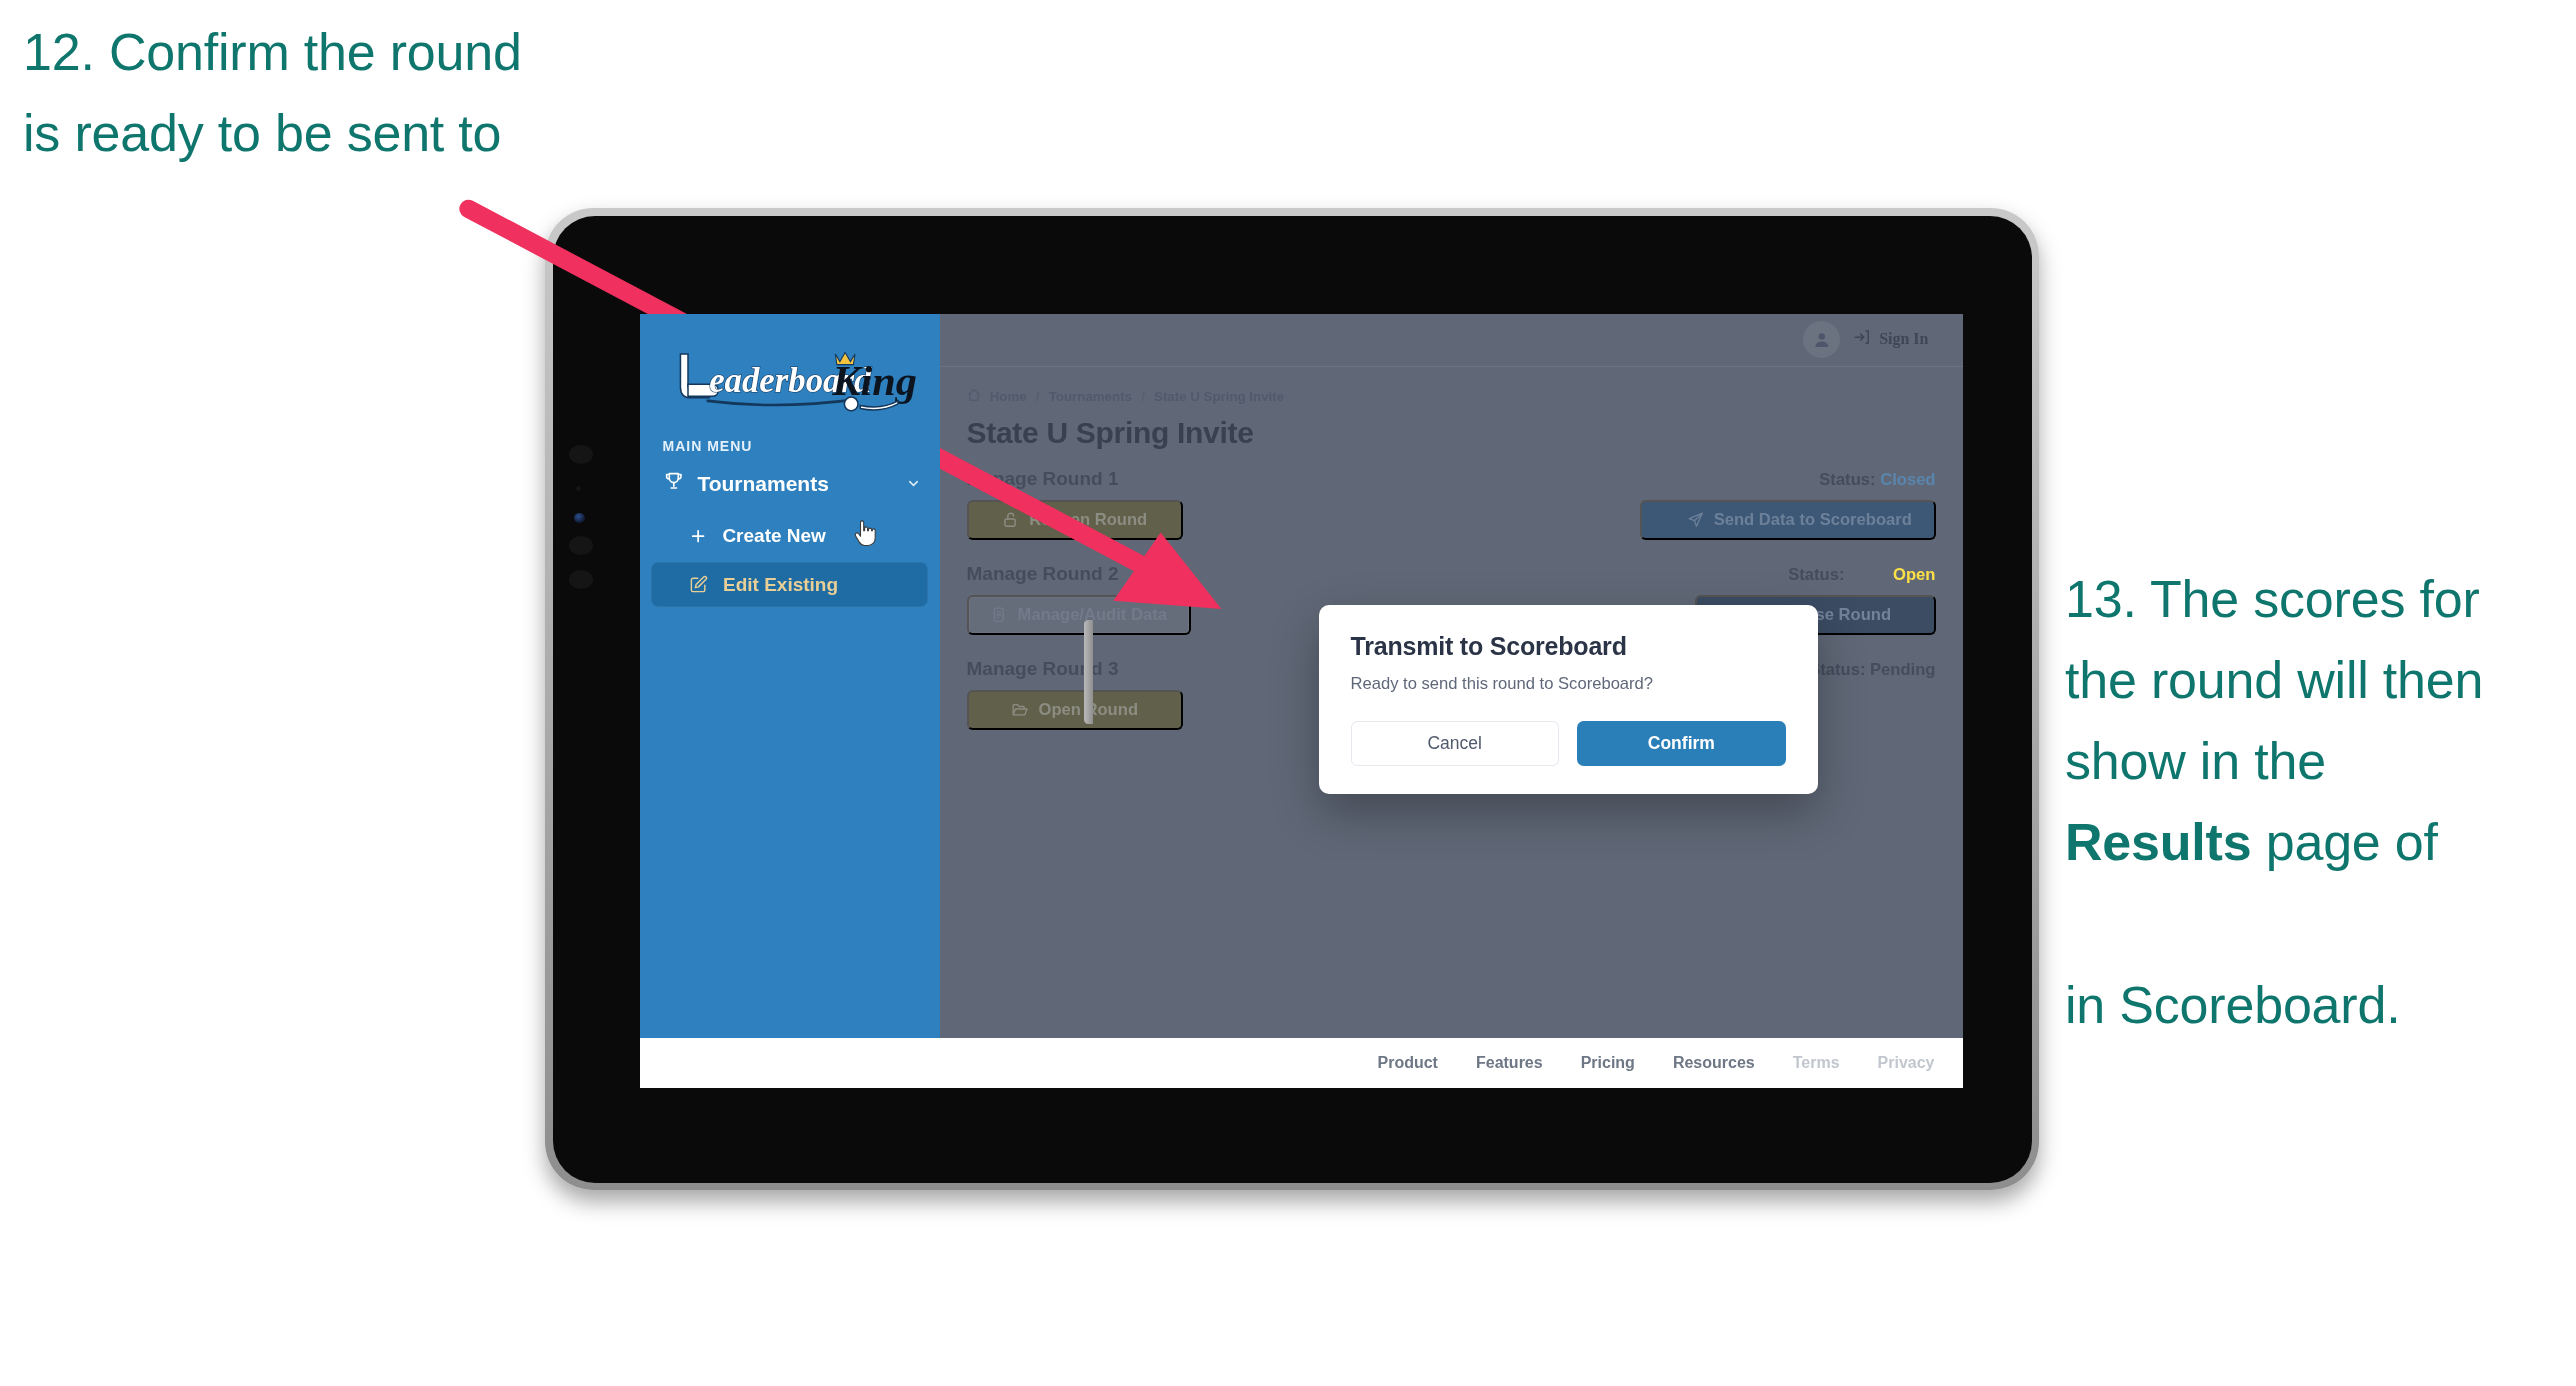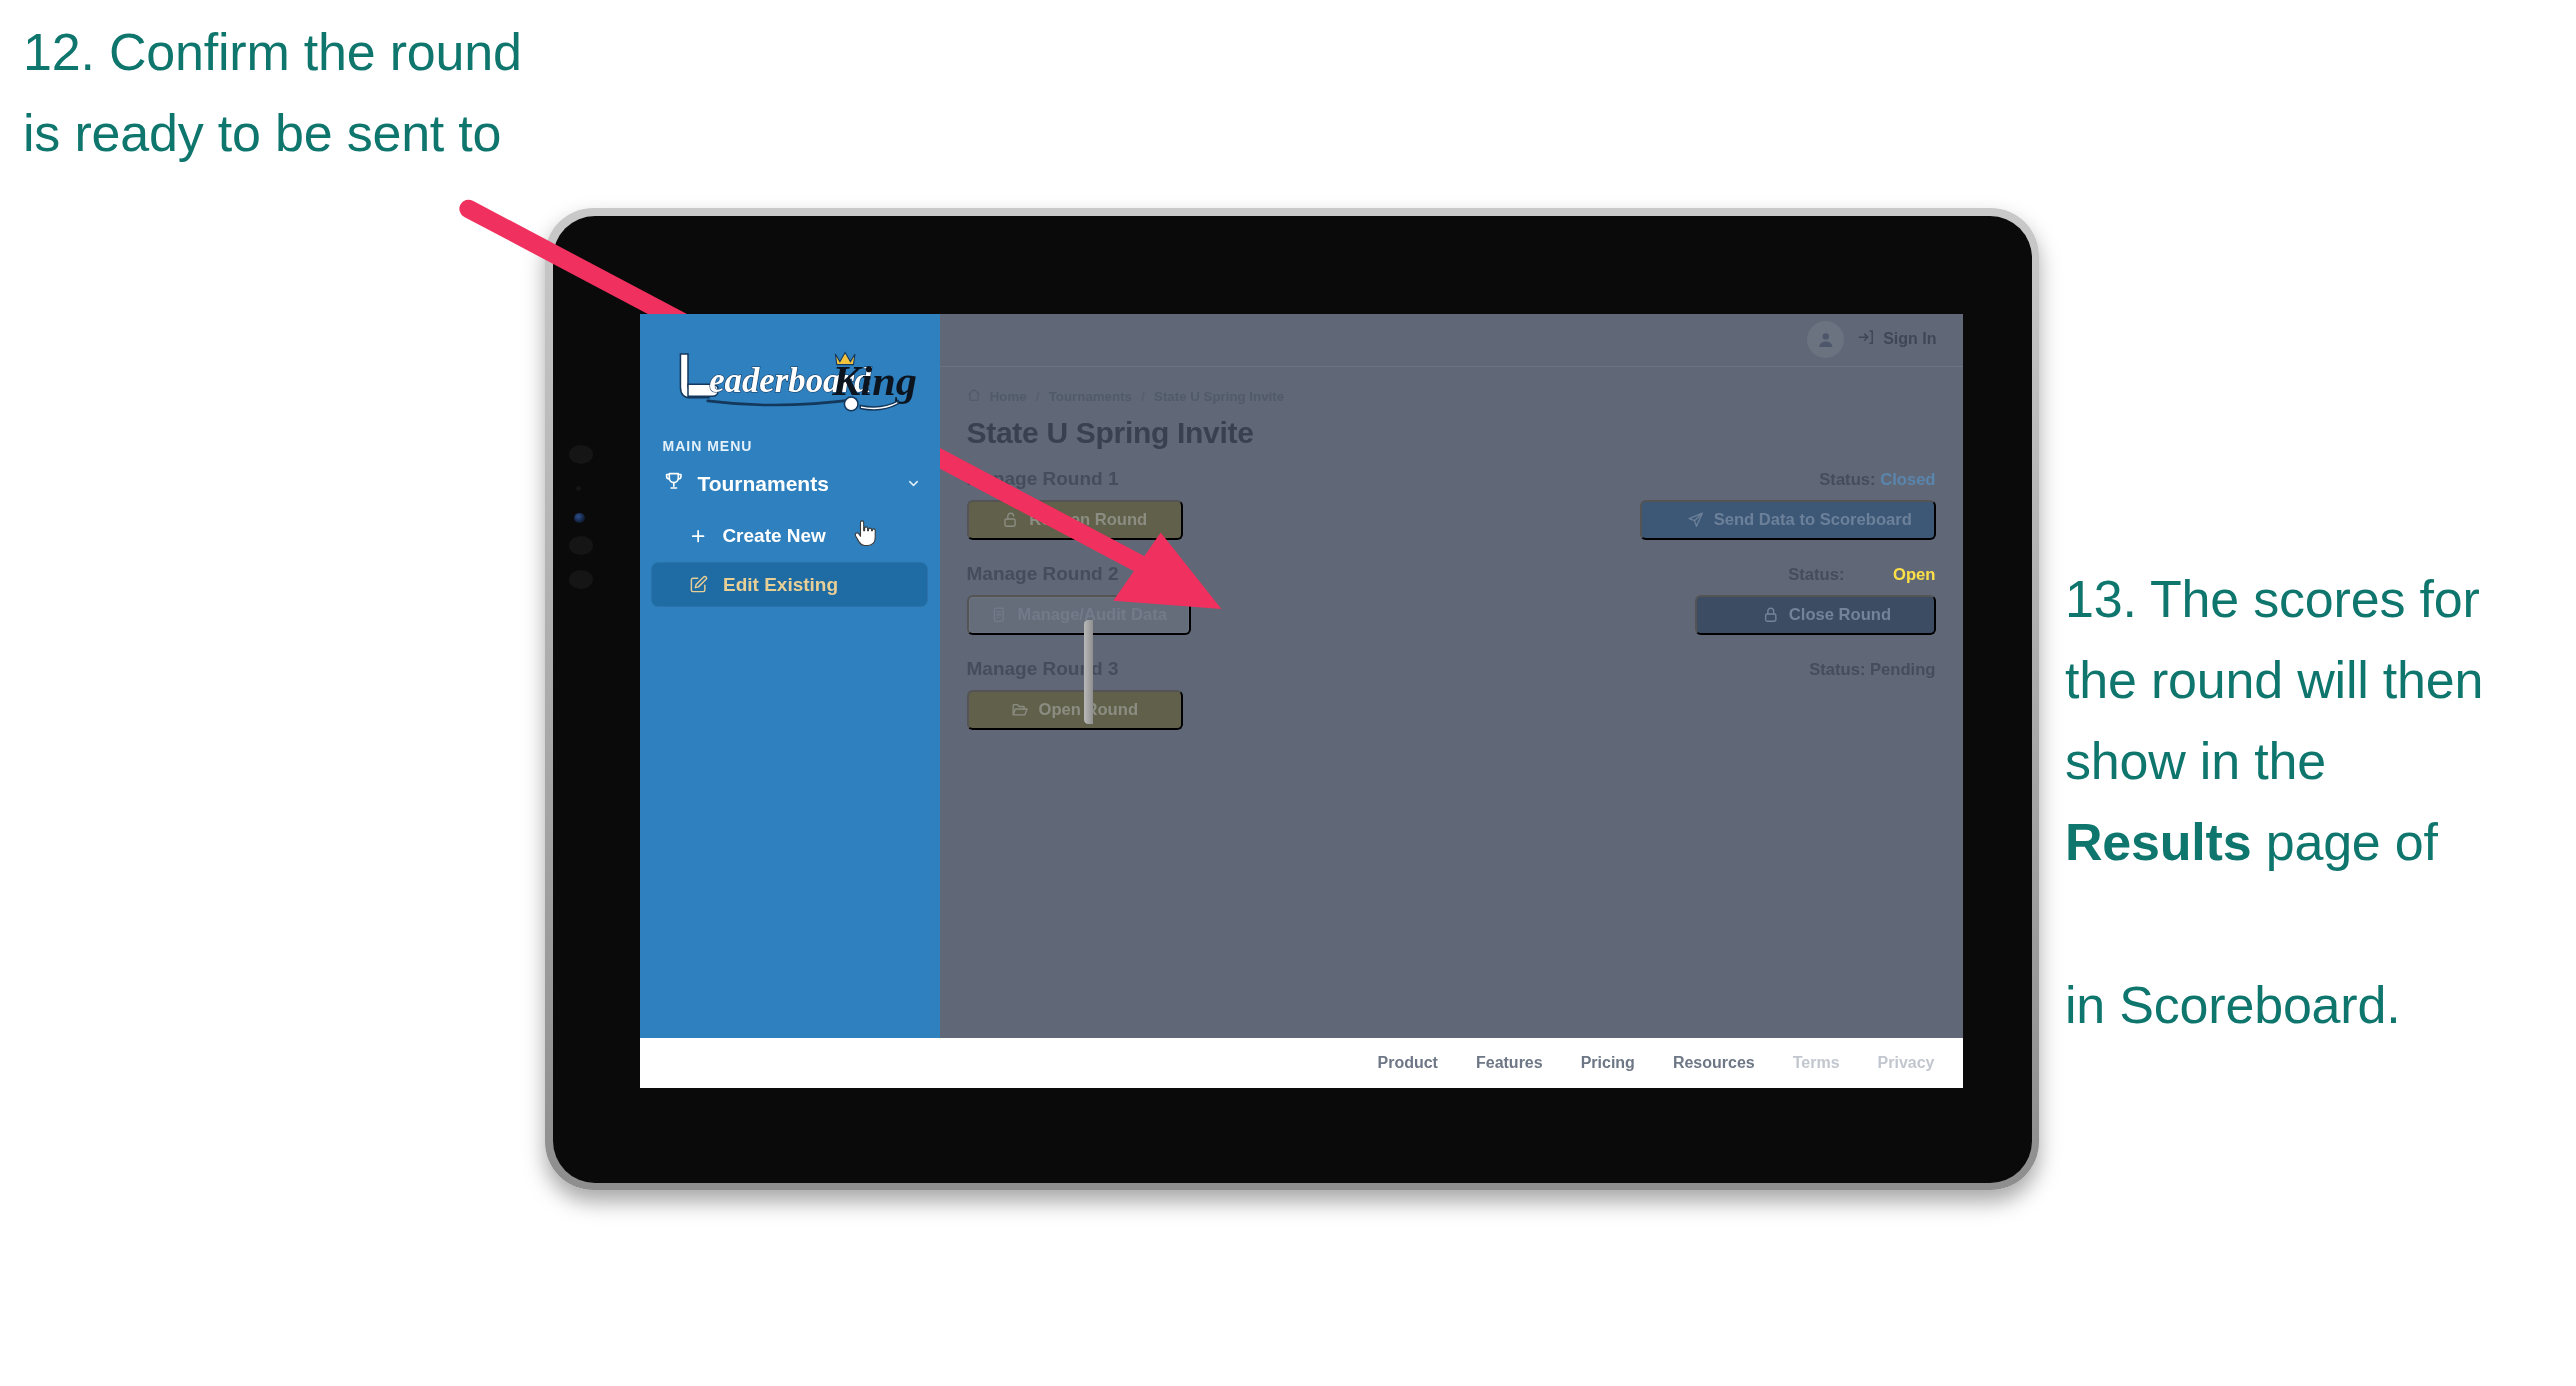--- a/index.html
+++ b/index.html
@@ -128,22 +128,23 @@
     flex: 1;
     background: #606877;
     position: relative;
     min-width: 0;
     display: flex; flex-direction: column;
   }
   #topbar {
     height: 53px;
     border-bottom: 0.8px solid rgba(255,255,255,.07);
     display: flex; align-items: center; justify-content: flex-end;
-    padding-right: 26px; gap: 13.3px;
+    padding-right: 34px; gap: 13.3px;
     flex-shrink: 0;
+    font-family: Liberation Serif, serif;
   }
   #avatar {
     width: 37px; height: 37px; border-radius: 50%;
     background: rgba(255,255,255,.07);
     display: flex; align-items: center; justify-content: center;
   }
   #signin { display: flex; align-items: center; gap: 7.5px; color: #3f4756; font-size: 16px; font-weight: 700; }
 
   #content { padding: 21.6px 27px 0 27px; }
   #breadcrumb {
@@ -448,20 +449,28 @@
                         </svg>
                     </span>
                     <span>Open Round</span>
                   </button>
                   <span></span>
                 </div>
               </section>
 
             </div>
 
+            <div id="modal">
+              <div id="modal-title">Transmit to Scoreboard</div>
+              <div id="modal-body">Ready to send this round to Scoreboard?</div>
+              <div id="modal-actions">
+                <button class="modal-btn" id="btn-cancel">Cancel</button>
+                <button class="modal-btn" id="btn-confirm">Confirm</button>
+              </div>
+            </div>
 
           </main>
         </div>
 
         <footer id="footer">
           <a href="#">Product</a>
           <a href="#">Features</a>
           <a href="#">Pricing</a>
           <a href="#">Resources</a>
           <a href="#" class="dim">Terms</a>

